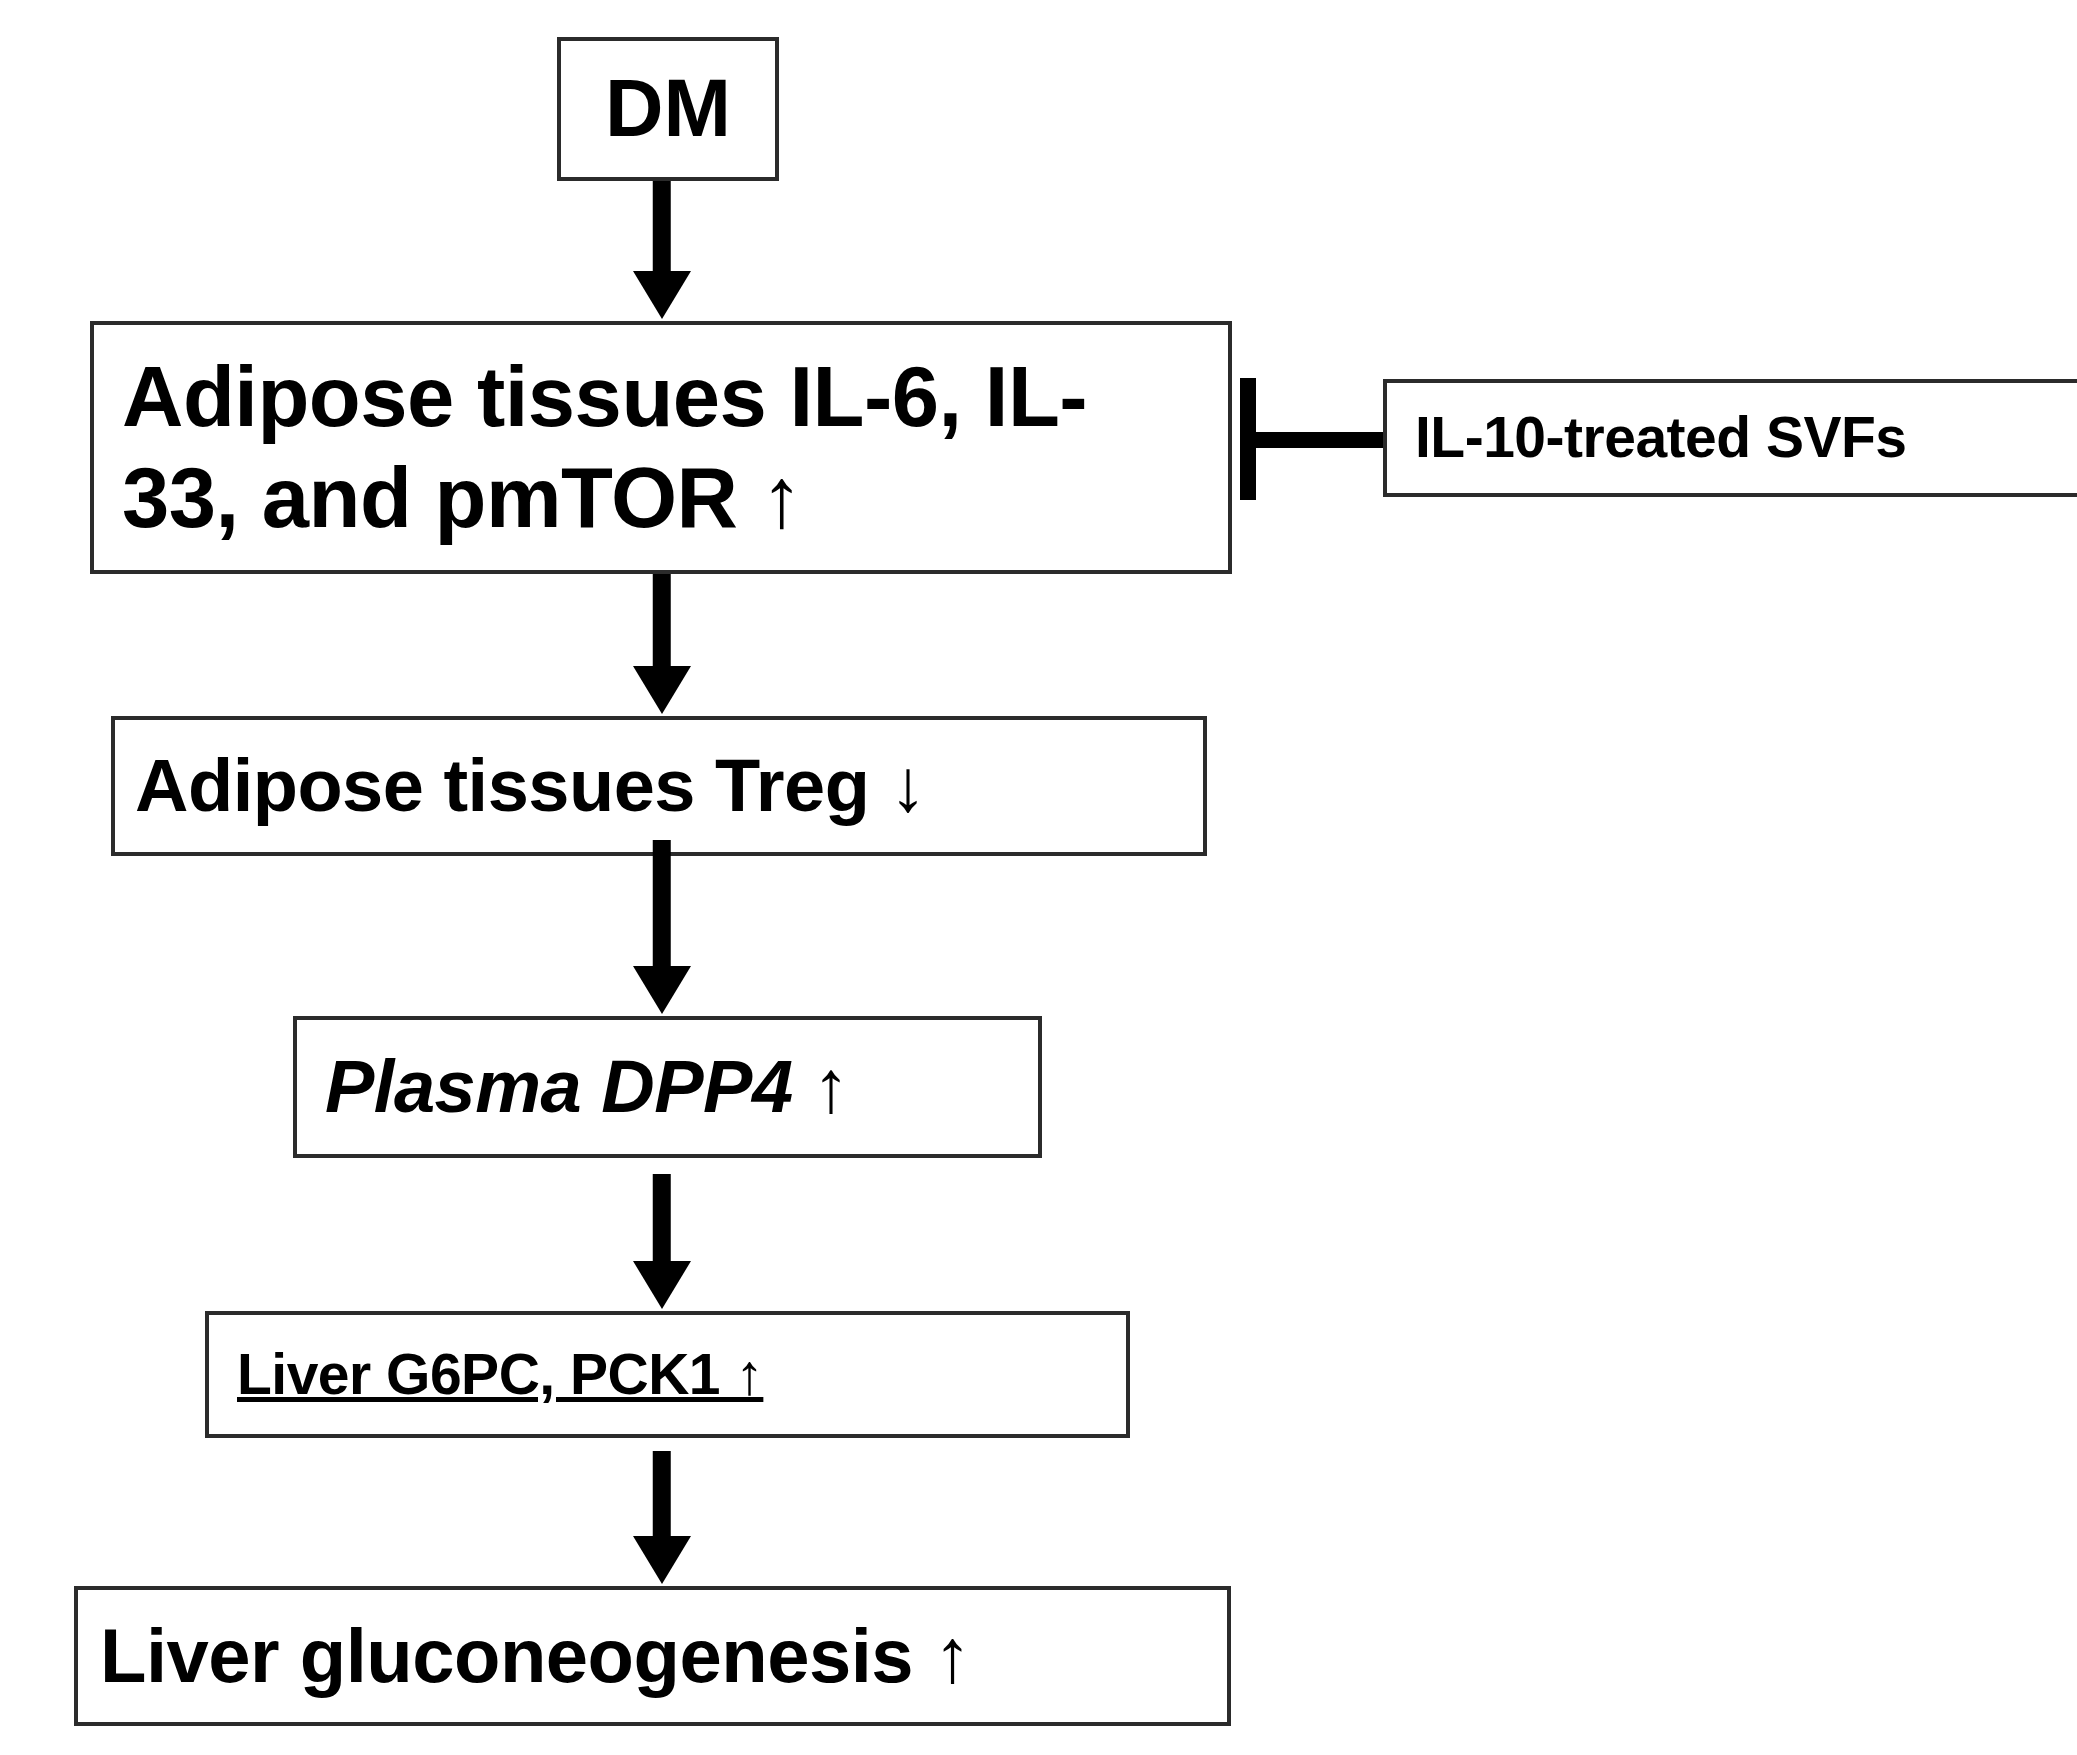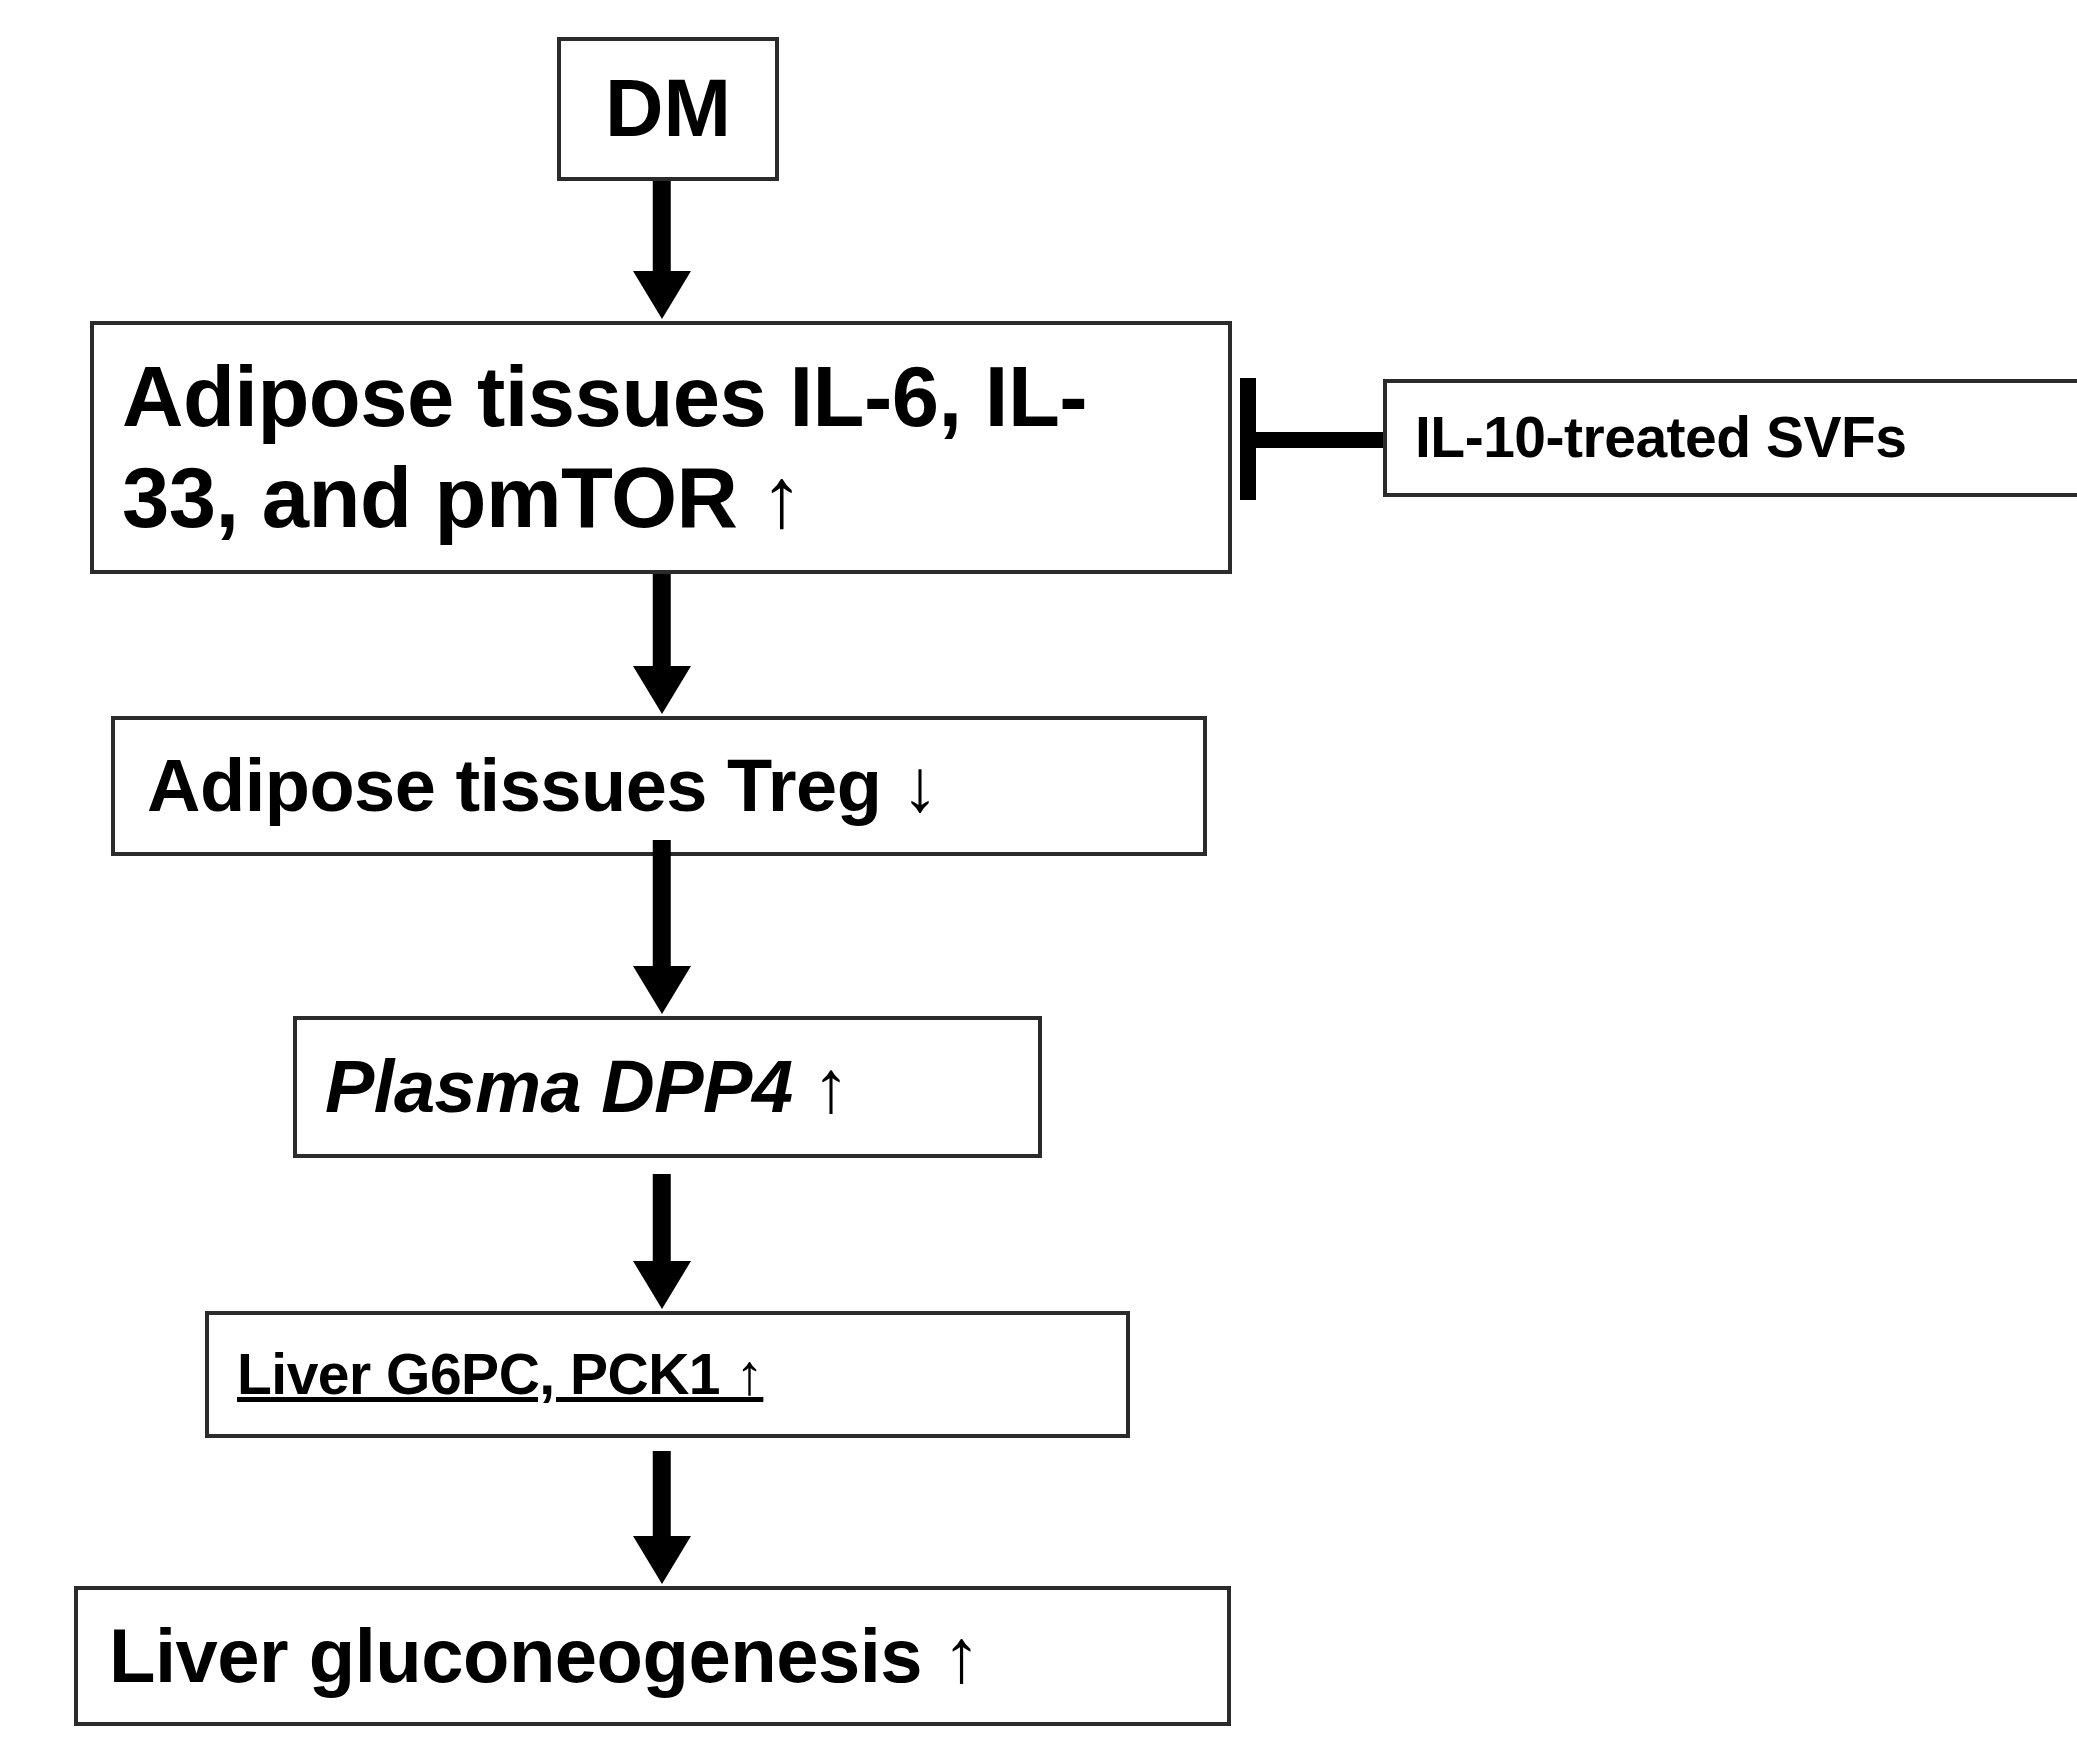--- a/index.html
+++ b/index.html
@@ -54,41 +54,41 @@
 
   #node-svf {
     left: 1335px; top: 379px; width: 711px; height: 118px;
     font-size: 57px;
     padding-left: 28px;
   }
 
   #node-treg {
     left: 63px; top: 716px; width: 1096px; height: 140px;
     font-size: 74px;
-    padding-left: 32px;
+    padding-left: 20px;
   }
 
   #node-dpp4 {
     left: 245px; top: 1016px; width: 749px; height: 142px;
     font-size: 74px;
     padding-left: 28px;
     font-style: italic;
   }
 
   #node-g6pc {
     left: 157px; top: 1311px; width: 925px; height: 127px;
     font-size: 57px;
     padding-left: 28px;
     text-decoration: underline;
   }
 
   #node-gluconeogenesis {
     left: 26px; top: 1586px; width: 1157px; height: 140px;
     font-size: 76px;
-    padding-left: 31px;
+    padding-left: 22px;
   }
 
   
   .arrow {
     position: absolute;
   }
   .arrow .shaft {
     position: absolute;
     left: 50%;
     top: 0;

